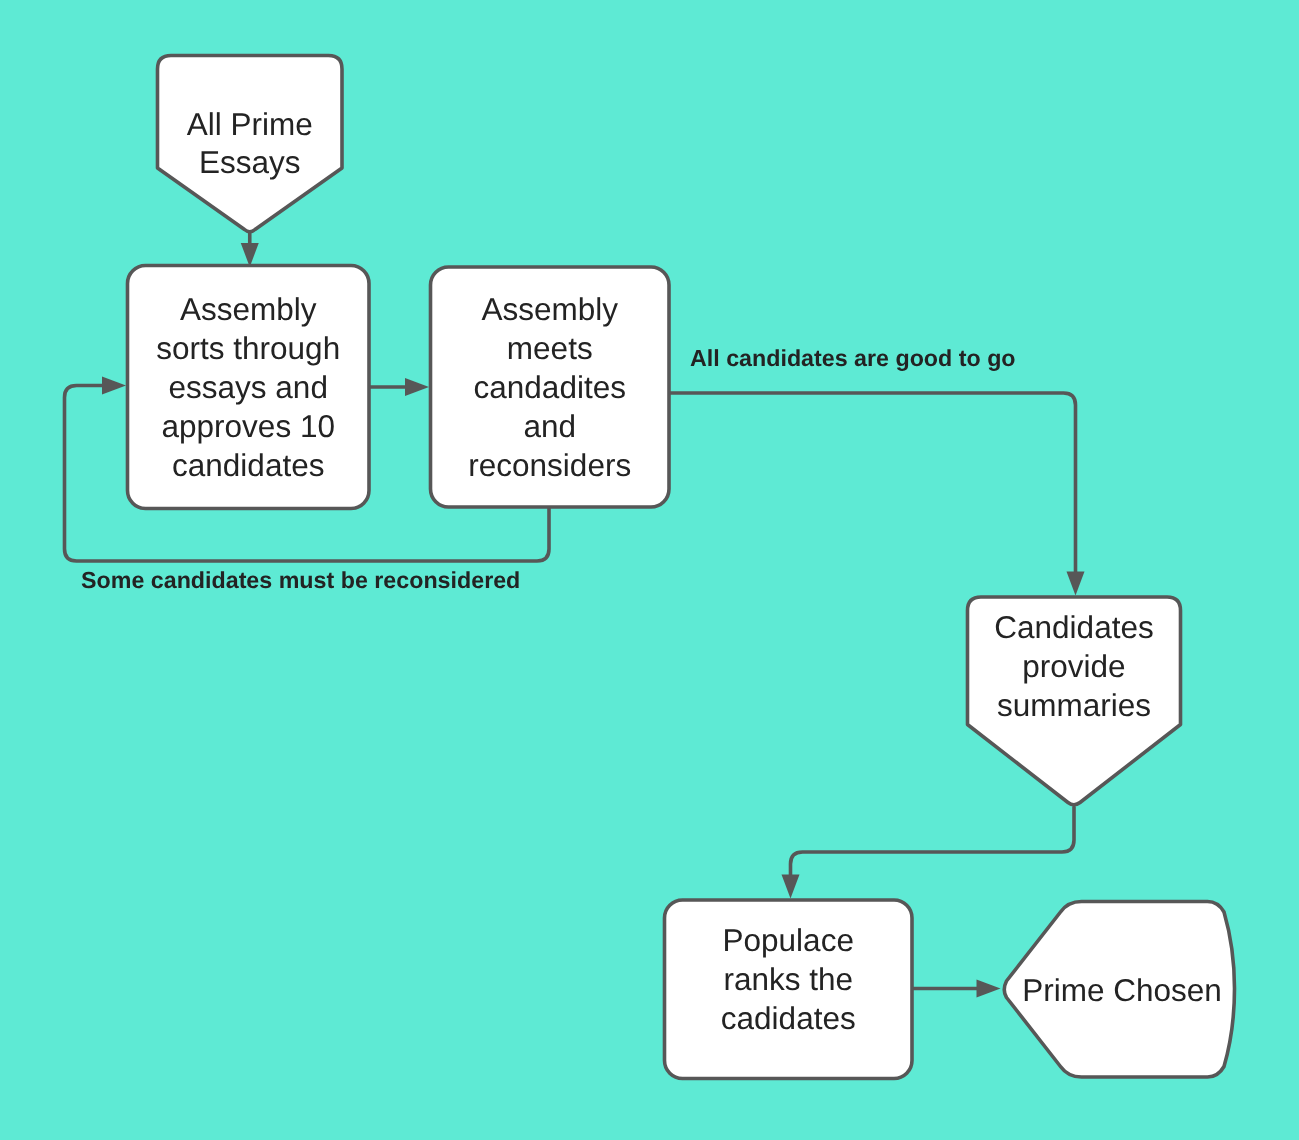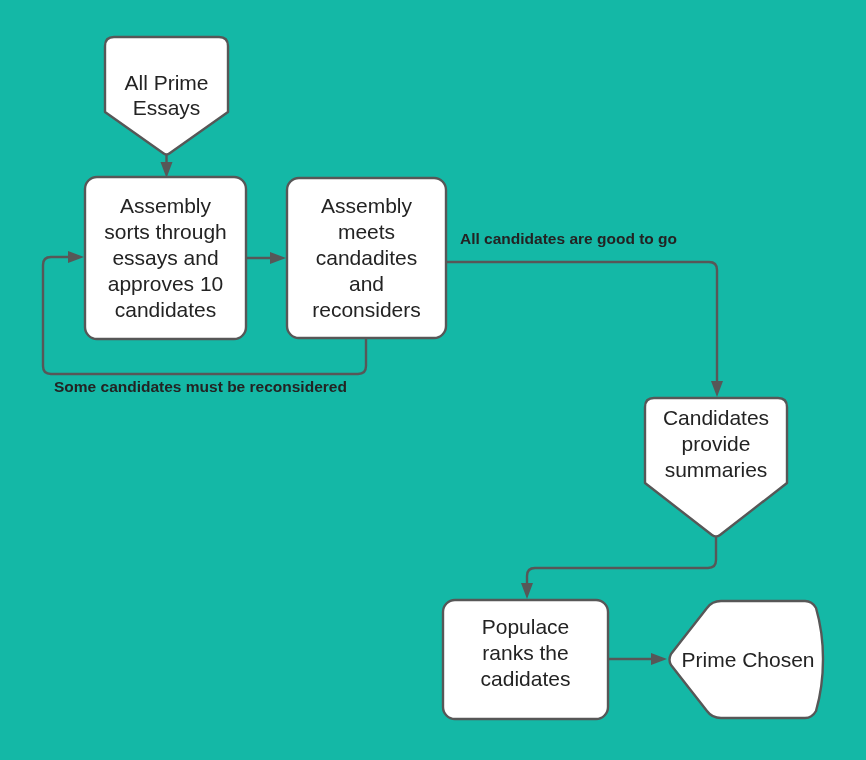--- a/index.html
+++ b/index.html
@@ -7,21 +7,21 @@
     padding: 0;
     background: #ffffff;
   }
   body {
     font-family: "Liberation Sans", sans-serif;
   }
   #canvas {
     position: relative;
     width: 866px;
     height: 760px;
-    background: #14b8a6;
+    background: #5eead4;
     overflow: hidden;
   }
   #flow-svg {
     position: absolute;
     top: 0;
     left: 0;
     width: 866px;
     height: 760px;
   }
   .node-shape {

